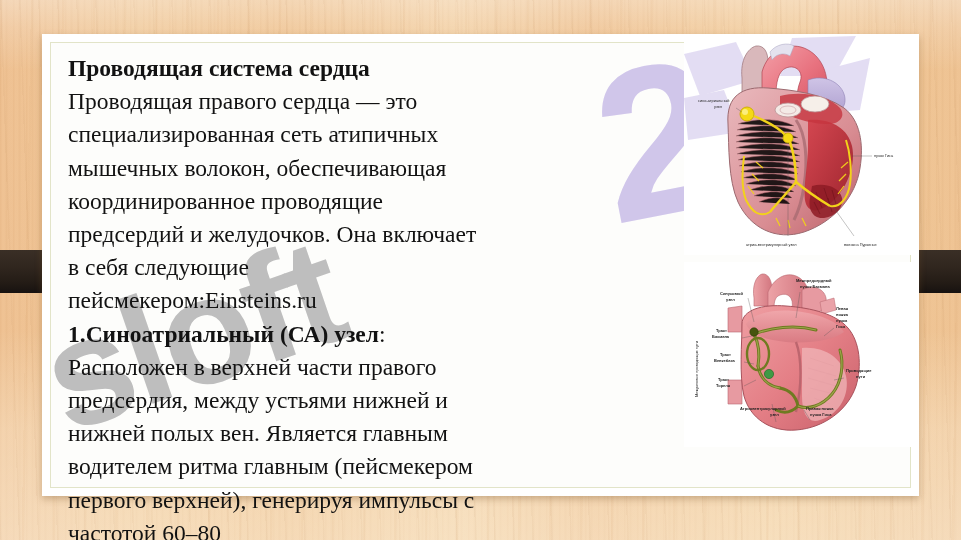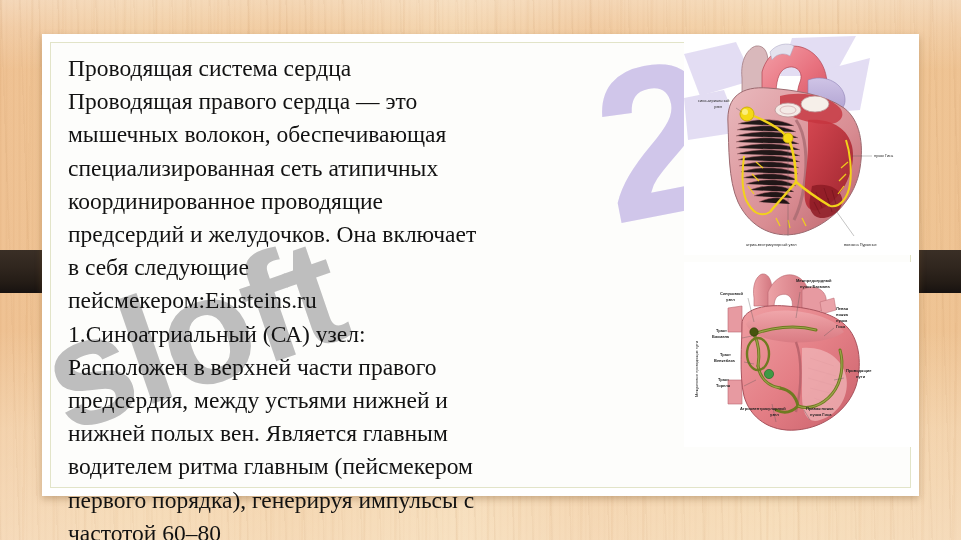--- a/index.html
+++ b/index.html
@@ -83,21 +83,21 @@
     opacity:.92;pointer-events:none;overflow:hidden;white-space:nowrap;
   }
 
   
   #textcol{
     position:absolute;left:68px;top:52px;width:600px;
     font-size:23.5px;line-height:33.2px;color:#121212;
     z-index:6;
   }
   #textcol p{margin:0;}
-  #textcol .b{font-weight:400;}
+  #textcol .b{font-weight:700;}
 
   
   .diag{position:absolute;z-index:5;overflow:hidden;background:#ffffff;}
   #diag1{left:684px;top:36px;width:228px;height:219px;}
   #diag2{left:684px;top:262px;width:228px;height:185px;}
   .diag svg{display:block;width:100%;height:100%;}
   .dlab{font-family:"Liberation Sans","DejaVu Sans",sans-serif;
         font-size:3.9px;fill:#2a2a2a;}
   .dlab2{font-family:"Liberation Sans","DejaVu Sans",sans-serif;
         font-size:4.0px;fill:#1e1e1e;font-weight:700;}
@@ -120,32 +120,32 @@
 <div id="card">
   <div id="cardInner"></div>
 </div>
 
 <div id="wm24">24</div>
 <div id="wmtext">sloft</div>
 
 <div id="textcol">
   <p class="b">Проводящая система сердца</p>
   <p>Проводящая правого сердца — это</p>
+  <p>специализированная сеть атипичных</p>
   <p>мышечных волокон, обеспечивающая</p>
-  <p>специализированная сеть атипичных</p>
   <p>координированное проводящие</p>
   <p>предсердий и желудочков. Она включает</p>
   <p>в себя следующие</p>
   <p>пейсмекером:Einsteins.ru</p>
   <p><span class="b">1.Синоатриальный (СА) узел</span><span>:</span></p>
   <p>Расположен в верхней части правого</p>
   <p>предсердия, между устьями нижней и</p>
   <p>нижней полых вен. Является главным</p>
   <p>водителем ритма главным (пейсмекером</p>
-  <p>первого порядка), генерируя импульсы с</p>
+  <p>первого верхней), генерируя импульсы с</p>
   <p>частотой 60–80</p>
 </div>
 
 <div class="diag" id="diag1">
 <svg viewBox="0 0 228 219" xmlns="http://www.w3.org/2000/svg">
   <defs>
     <linearGradient id="gAorta" x1="0" y1="0" x2="1" y2="1">
       <stop offset="0%" stop-color="#f3a0a8"></stop>
           <stop offset="55%" stop-color="#e8727f"></stop>
           <stop offset="100%" stop-color="#d2525f"></stop>

